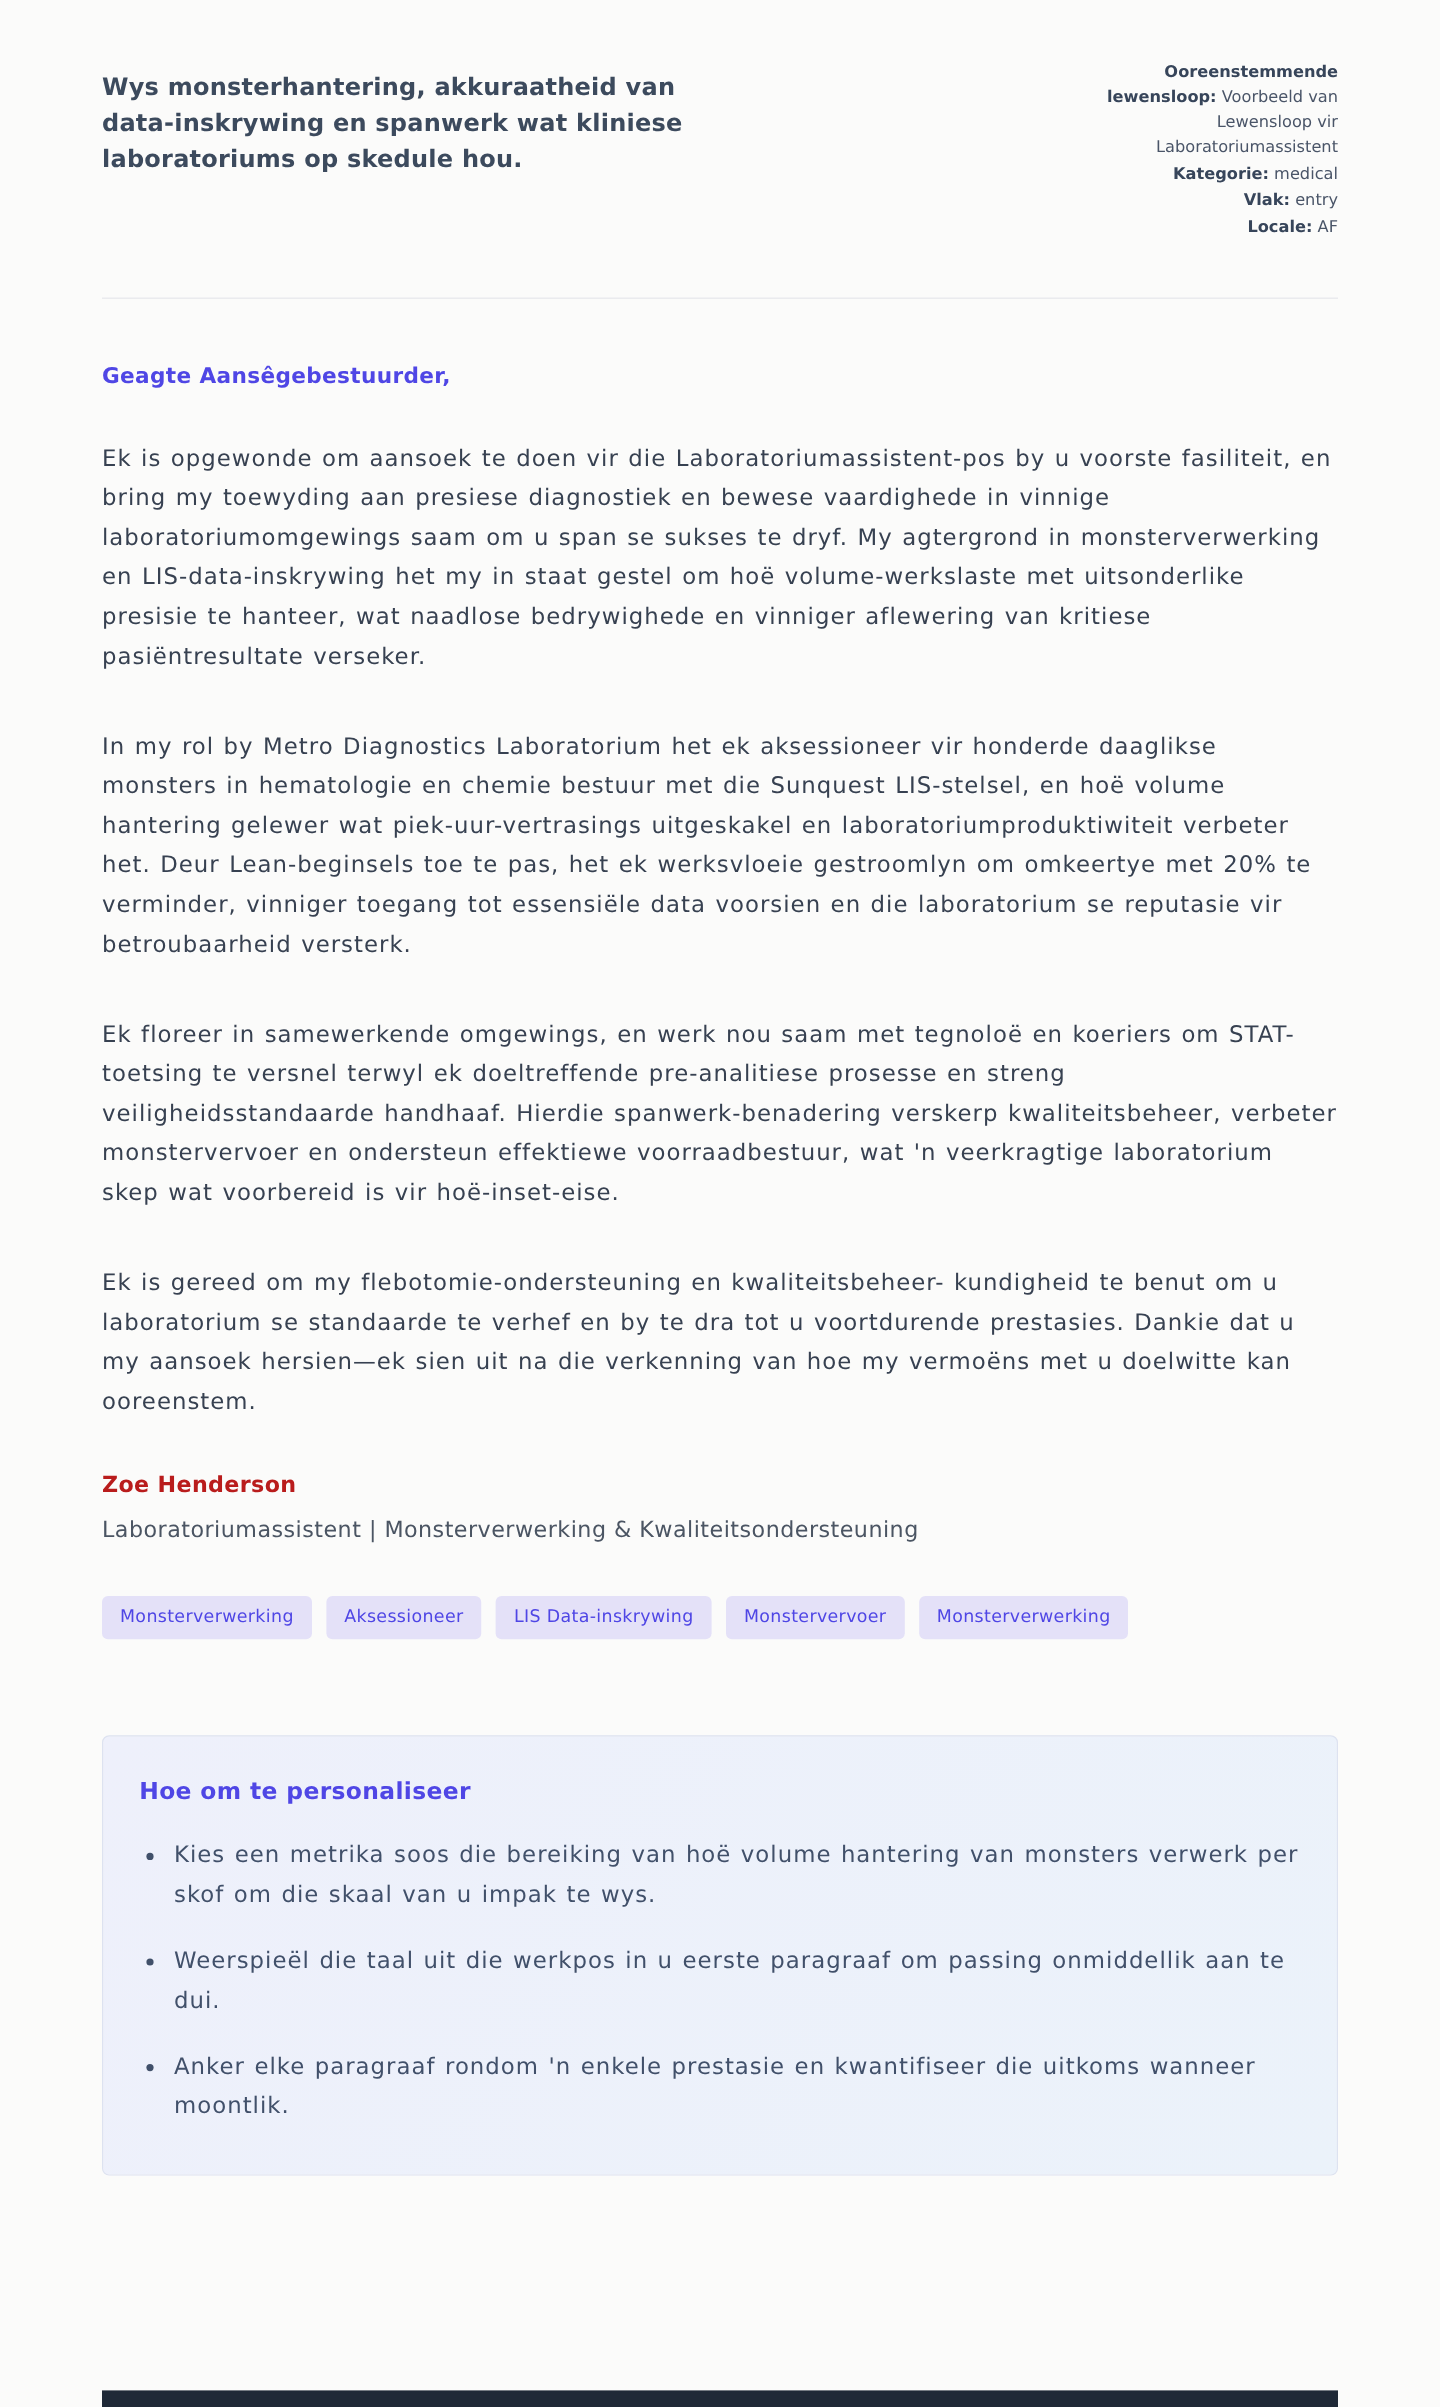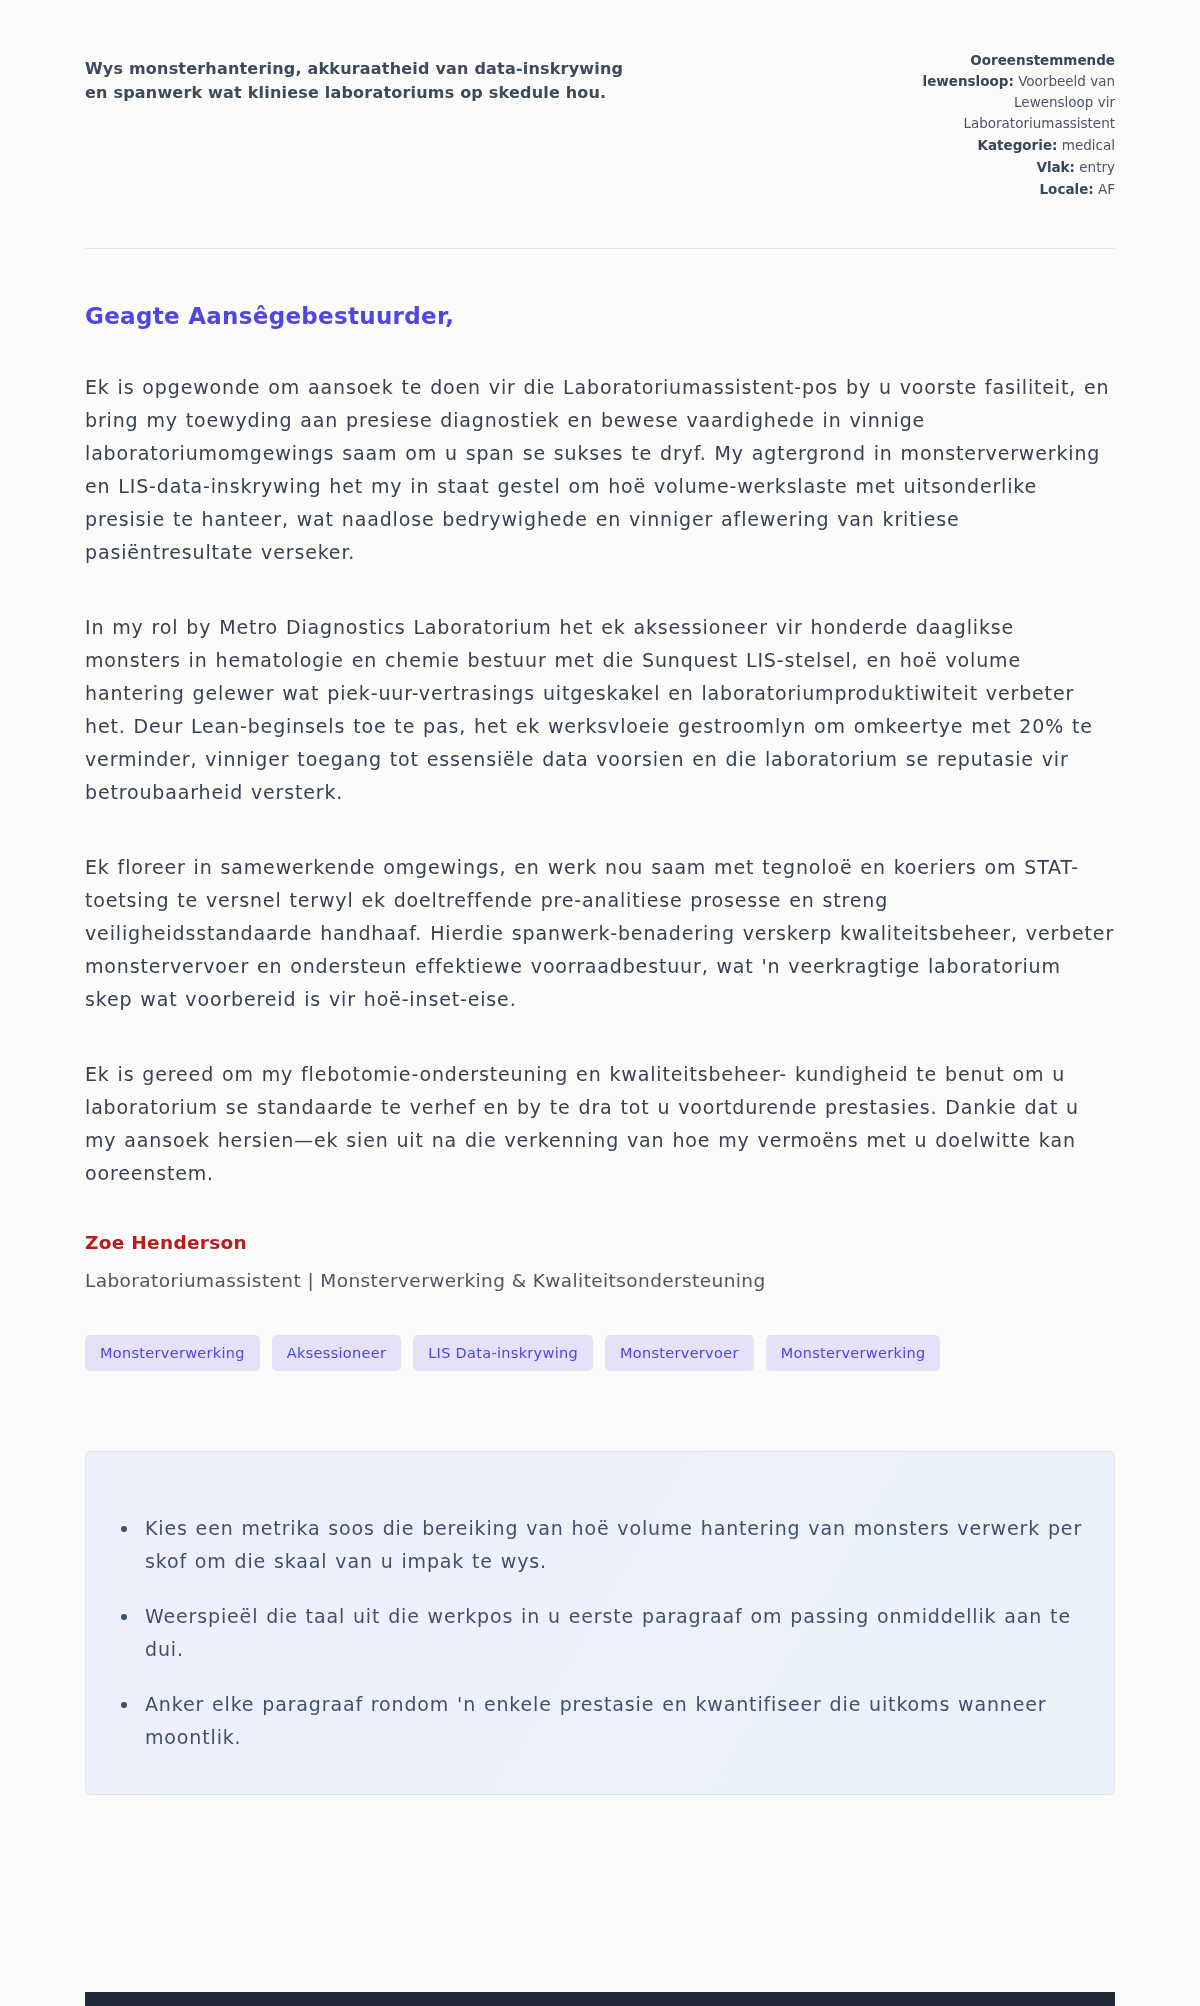--- a/index.html
+++ b/index.html
@@ -15,35 +15,35 @@
   .container { width:1030px; margin:0 auto; padding-top:46px; }
 
   
   .header { display:flex; justify-content:space-between; align-items:flex-start; }
   .header-left { max-width:540px; }
   h1.title {
     margin:0; font-size:29px; line-height:1.24; font-weight:bold;
     color:#4f46e5; letter-spacing:0.2px;
   }
   .subtitle {
-    margin:11px 0 0; font-size:16px; font-weight:bold;
+    margin:11px 0 0; font-size:20px; font-weight:bold;
     color:#3c4a5d; line-height:1.5; letter-spacing:0.2px;
   }
   .meta {
     width:230px; text-align:right; font-size:13.5px; line-height:1.55;
     color:#4a5568; padding-top:4px;
   }
   .meta b { color:#37455a; }
   .meta-row { margin:0 0 1px; }
 
   hr.divider { border:none; border-top:1px solid #e5e7eb; margin:48px 0 0; }
 
   
   .greeting {
-    margin:54px 0 0; font-size:23px; font-weight:bold;
+    margin:54px 0 0; font-size:18px; font-weight:bold;
     color:#4f46e5; letter-spacing:0.3px;
   }
   .paragraphs { margin-top:42px; }
   .paragraphs p {
     margin:0 0 42px; font-size:19px; line-height:33px;
     color:#374151; letter-spacing:0.85px; word-spacing:1px;
   }
   .sig-name { margin:42px 0 0; font-size:18.5px; font-weight:bold; color:#b91c1c; letter-spacing:0.3px; }
   .sig-role { margin:17px 0 0; font-size:18.5px; color:#4b5563; letter-spacing:0.4px; }
 
@@ -123,20 +123,21 @@
         <span class="tag">Aksessioneer</span>
 
         <span class="tag">LIS Data-inskrywing</span>
 
         <span class="tag">Monstervervoer</span>
 
         <span class="tag">Monsterverwerking</span>
       </div>
 
     <section class="tips">
+      <h2>Hoe om te personaliseer</h2>
       <ul id="tips-list">
 
           <li>Kies een metrika soos die bereiking van hoë volume hantering van monsters verwerk per skof om die skaal van u impak te wys.</li>
 
           <li>Weerspieël die taal uit die werkpos in u eerste paragraaf om passing onmiddellik aan te dui.</li>
 
           <li>Anker elke paragraaf rondom 'n enkele prestasie en kwantifiseer die uitkoms wanneer moontlik.</li>
         </ul>
     </section>
   </main>

